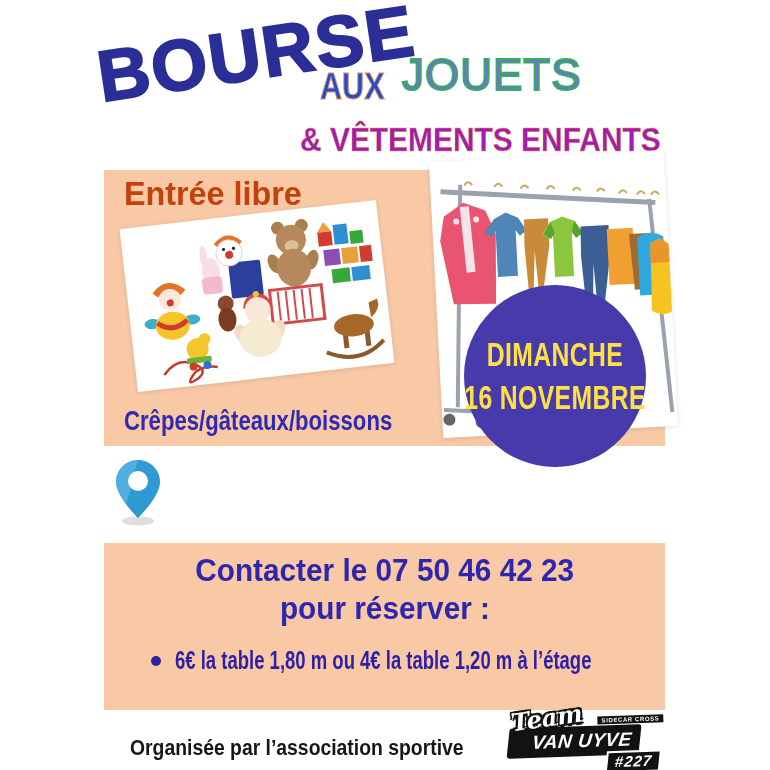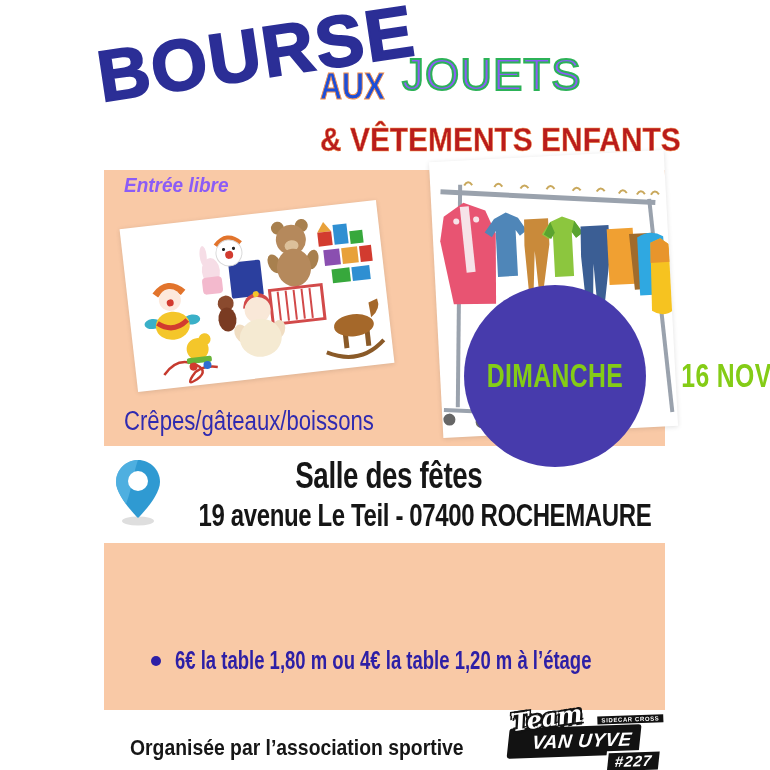--- a/index.html
+++ b/index.html
@@ -13,36 +13,36 @@
   .sx85{transform:scaleX(.85);} .sx82{transform:scaleX(.82);} .sx75{transform:scaleX(.75);}
   .sx74{transform:scaleX(.74);}
   
   .t-bourse{position:absolute;left:98px;top:36px;font-size:72px;font-weight:bold;color:#2b2e96;
             letter-spacing:2px;transform:rotate(-8.5deg);transform-origin:0 50%;
             -webkit-text-stroke:2px #2b2e96;}
   .t-aux{position:absolute;left:320px;top:66px;font-size:36px;font-weight:bold;color:#1d4ed8;
          -webkit-text-stroke:1px #f2914d;}
   .t-jouets{position:absolute;left:402px;top:50px;font-size:44px;font-weight:normal;color:#8b5cf6;
             letter-spacing:1px;-webkit-text-stroke:2px #2cb257;}
-  .t-sub{position:absolute;left:300px;top:120px;font-size:34px;font-weight:bold;color:#b91c1c;margin-left:20px;
+  .t-sub{position:absolute;left:300px;top:120px;font-size:34px;font-weight:bold;color:#a21caf;
          -webkit-text-stroke:.5px #f2914d;}
   
   .panel1{position:absolute;left:104px;top:170px;width:561px;height:276px;background:#f9c9a6;}
   .panel2{position:absolute;left:104px;top:543px;width:561px;height:167px;background:#f9c9a6;}
-  .entree{position:absolute;left:124px;top:174px;font-size:20px;font-weight:bold;color:#8b5cf6;z-index:4;font-style:italic;}
-  .crepes{position:absolute;left:124px;top:406px;font-size:27px;font-weight:normal;color:#2f2ab0;z-index:4;}
+  .entree{position:absolute;left:124px;top:174px;font-size:34px;font-weight:bold;color:#c2410c;z-index:4;}
+  .crepes{position:absolute;left:124px;top:406px;font-size:27px;font-weight:bold;color:#2f2ab0;z-index:4;}
   
   .photo{position:absolute;background:#fff;box-shadow:0 1px 5px rgba(0,0,0,.12);}
   .toys-photo{left:128px;top:214px;width:258px;height:164px;transform:rotate(-6.5deg);z-index:2;}
   .clothes-photo{left:436px;top:156px;width:235px;height:276px;transform:rotate(-3deg);z-index:2;}
   .photo svg{display:block;width:100%;height:100%;}
   
   .date-circle{position:absolute;left:464px;top:285px;width:182px;height:182px;border-radius:50%;
-               background:#473bac;z-index:3;display:flex;align-items:center;
-               justify-content:flex-start;gap:5px;color:#84cc16;font-weight:bold;}
+               background:#473bac;z-index:3;display:flex;flex-direction:column;align-items:center;
+               justify-content:center;gap:5px;color:#fde047;font-weight:bold;}
   .date-circle .line{font-size:33px;line-height:38px;letter-spacing:.5px;}
   
   .venue{position:absolute;left:115px;top:455px;width:540px;text-align:center;color:#161616;z-index:4;
          padding-left:8px;box-sizing:border-box;}
   .venue-name{font-size:37px;font-weight:bold;line-height:42px;letter-spacing:-.5px;}
   .venue-address{font-size:32px;font-weight:bold;line-height:36px;letter-spacing:-.5px;margin-top:0px;}
   .pin{position:absolute;left:112px;top:458px;width:52px;height:70px;z-index:5;}
   
   .contact{position:absolute;left:104px;top:551px;width:561px;text-align:center;color:#2e26ae;
            font-weight:bold;z-index:4;}
@@ -186,26 +186,26 @@
   <div class="crepes"><span class="cond cL sx82">Crêpes/gâteaux/boissons</span></div>
 
   <div class="pin">
     <svg viewBox="0 0 52 70">
       <ellipse cx="26" cy="63" rx="16" ry="4.5" fill="#dedede"></ellipse>
       <path d="M26 2 C13.8 2 4 11.8 4 24 c0 14.6 22 36 22 36 s22 -21.4 22 -36 C48 11.8 38.2 2 26 2 z" fill="#2f9ad2"></path>
       <path d="M26 2 C13.8 2 4 11.8 4 24 c0 7 5 15 10 22 C20 31 22 12 26 2 z" fill="#5ab5e4" opacity=".75"></path>
       <circle cx="26" cy="23" r="10" fill="#fff"></circle>
     </svg>
   </div>
-  <div class="venue">
-    <div class="venue-name"><span class="cond cC sx75">Salle des fêtes</span></div>
-    <div class="venue-address"><span class="cond cC sx75">19 avenue Le Teil - 07400 ROCHEMAURE</span></div>
-  </div>
 
   <div class="panel2"></div>
+  <div class="contact">
+    <div class="cline"><span class="cond cC sx93">Contacter le 07 50 46 42 23</span></div>
+    <div class="cline"><span class="cond cC sx93">pour réserver :</span></div>
+  </div>
   <ul class="bullets">
     <li>
       <span class="dot"></span>
       <span class="btxt cond cL sx74">6€ la table 1,80 m ou 4€ la table 1,20 m à l’étage</span>
     </li>
   </ul>
 
   <div class="organizer"><span class="cond cL sx88">Organisée par l’association sportive</span></div>
   <div class="logo">
     <div class="logo-tagline">SIDECAR CROSS</div>

